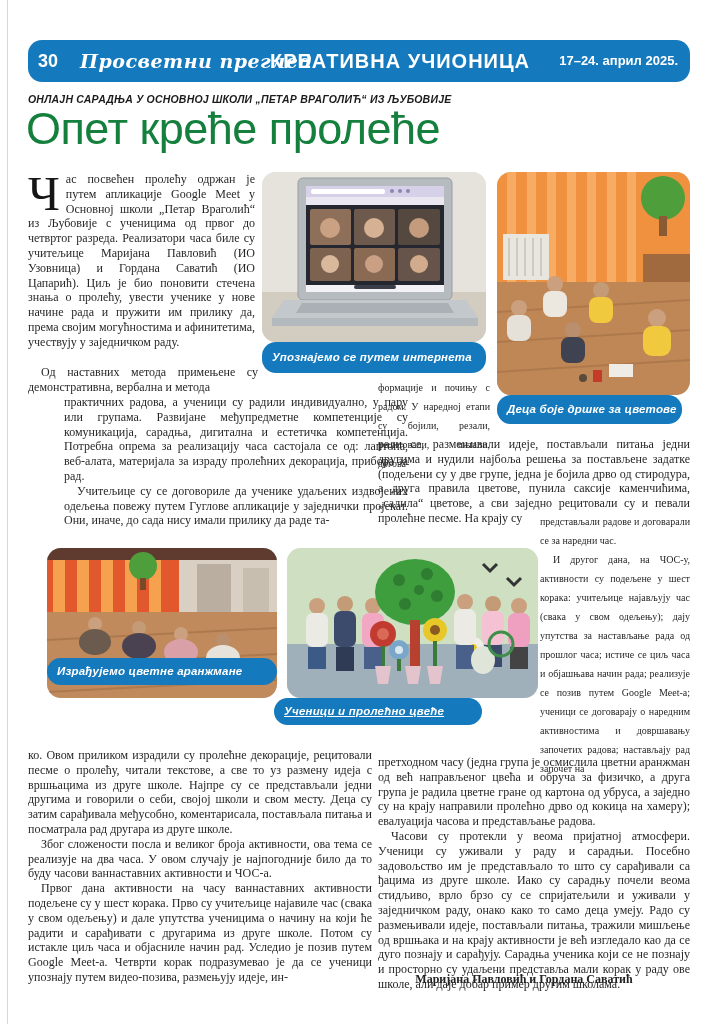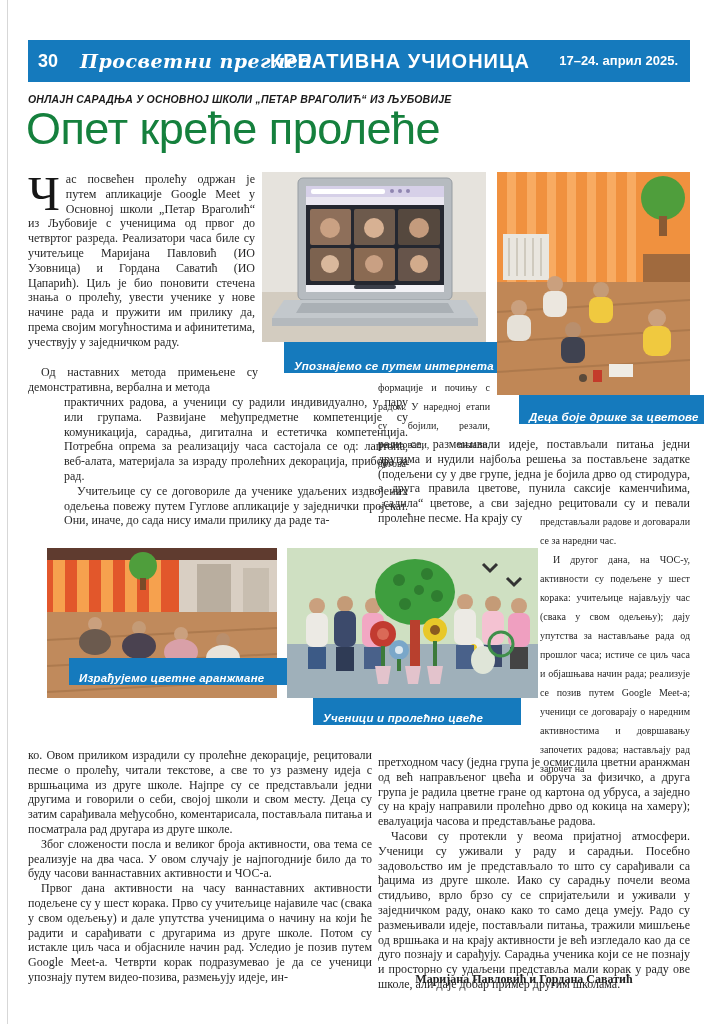--- a/index.html
+++ b/index.html
@@ -1,18 +1,18 @@
 <!DOCTYPE html>
 <html><head>
 <meta charset="utf-8">
 <style>
   html,body{margin:0;padding:0;background:#e9e9e9;}
   #page{position:relative;width:717px;height:1024px;background:#ffffff;overflow:hidden;
         font-family:"Liberation Serif",serif;}
-  .abs{position:absolute;}
+  .abs{position:absolute;border-radius:14px;}
   
   #edge-line{left:7px;top:0;width:1px;height:1024px;background:#d7d7d7;}
   
   #header-bar{left:28px;top:40px;width:662px;height:42px;background:#157abd;color:#fff;}
   #page-number{left:10px;top:10px;font:700 18px/22px "Liberation Sans",sans-serif;}
   #masthead{left:52px;top:8px;font:700 italic 19px/26px "DejaVu Serif",serif;letter-spacing:.5px;}
   #section-title{left:0;top:9px;width:662px;text-align:center;
       font:700 20px/24px "Liberation Sans",sans-serif;letter-spacing:1px;margin-left:41px;}
   #issue-date{right:12px;top:13px;font:700 13px/16px "Liberation Sans",sans-serif;}
   
@@ -26,21 +26,21 @@
   .tb p.ind{text-indent:13px;}
   .tb.small{font-size:10px;line-height:19px;}
   #dropcap{float:left;font:400 49px/38px "Liberation Serif",serif;color:#161616;
       margin:3px 6px 0 0;}
   #byline{left:378px;top:972px;width:292px;text-align:center;
       font:700 12px/15px "Liberation Serif",serif;color:#222;}
   
   .photo{overflow:hidden;background:#ddd;}
   .photo svg{display:block;}
   .caption{background:#157abd;color:#fff;font:700 italic 11.5px/13px "Liberation Sans",sans-serif;
-      display:flex;align-items:flex-end;padding-left:10px;box-sizing:border-box;letter-spacing:.2px;margin-left:22px;}
+      display:flex;align-items:center;padding-left:10px;box-sizing:border-box;letter-spacing:.2px;}
 </style>
 </head>
 <body>
 
 <div id="page">
 
   <div class="abs" id="edge-line"></div>
 
   <div class="abs" id="header-bar">
     <div class="abs" id="page-number">30</div>
@@ -263,17 +263,17 @@
       <circle cx="206" cy="56" r="8" fill="#c49b77"></circle>
         <rect x="195" y="63" width="22" height="34" rx="7" fill="#f4c2d2"></rect>
         <rect x="197" y="97" width="18" height="22" fill="#3c4a6b"></rect>
       <circle cx="232" cy="58" r="8" fill="#caa07e"></circle>
         <rect x="221" y="65" width="22" height="34" rx="7" fill="#ef9fc0"></rect>
         <rect x="223" y="99" width="18" height="22" fill="#444"></rect>
       <ellipse cx="196" cy="112" rx="12" ry="14" fill="#dfe5d8"></ellipse>
       <circle cx="214" cy="96" r="12" fill="none" stroke="#3f8f4a" stroke-width="3"></circle>
     </svg>
   </div>
-  <div class="abs caption" style="left:291px;top:698px;width:208px;height:27px;">
+  <div class="abs caption" style="left:274px;top:698px;width:208px;height:27px;text-decoration:underline;">
     <span>Ученици и пролећно цвеће</span>
   </div>
 
 </div>
 
 </body></html>

